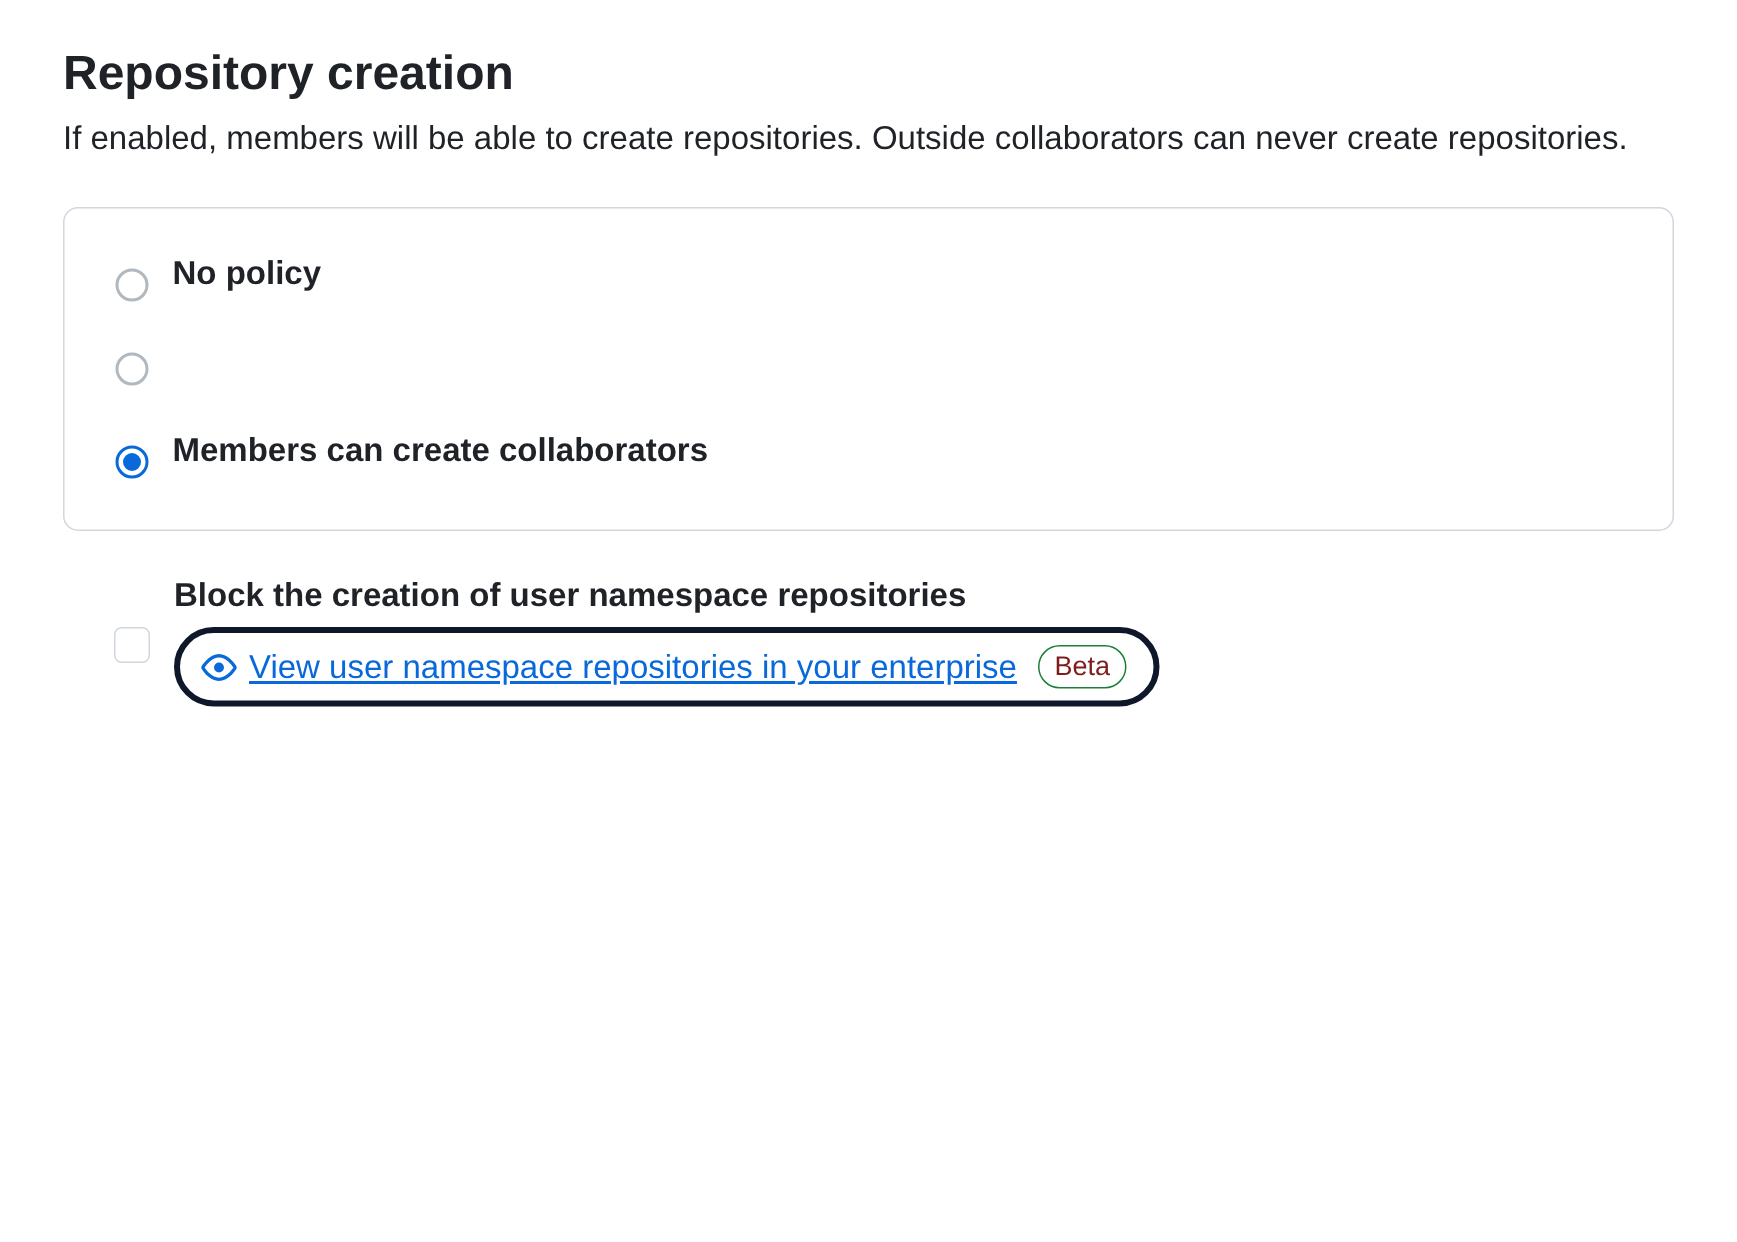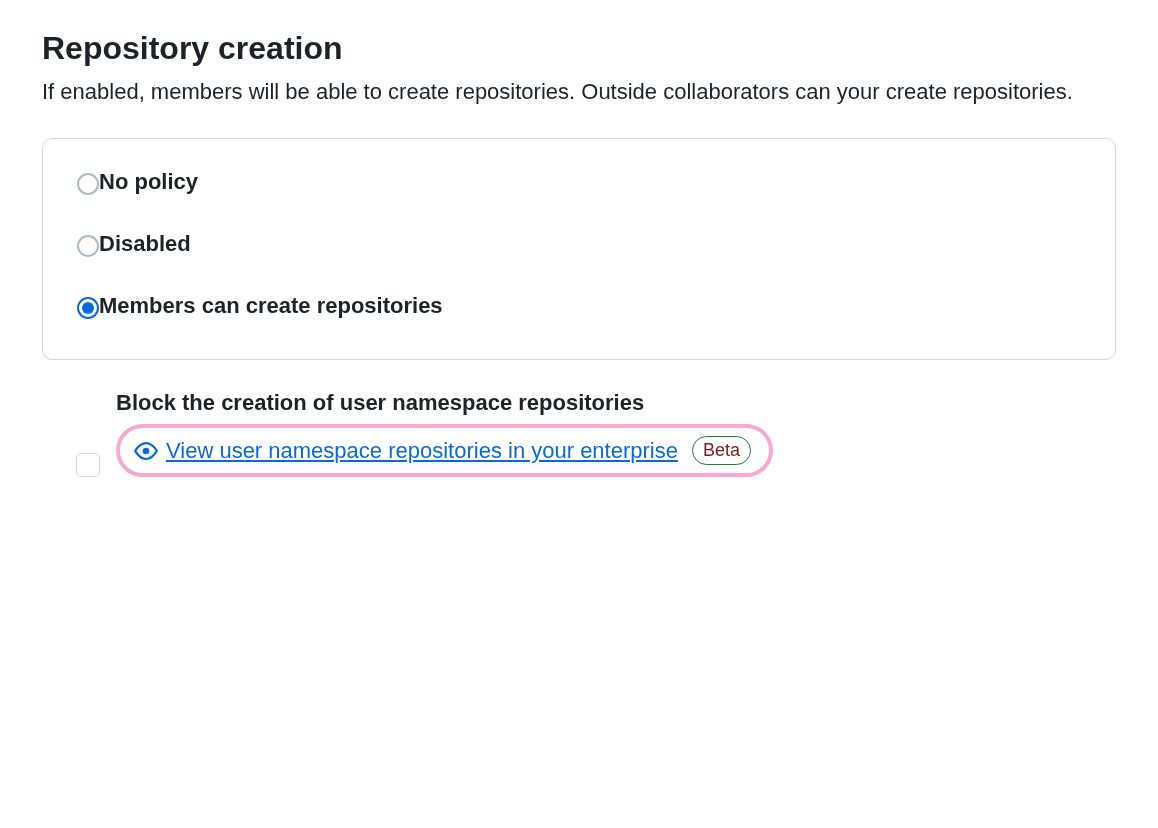--- a/index.html
+++ b/index.html
@@ -28,21 +28,22 @@
       max-width: 1060px;
     }
     .option-box {
       border: 1.5px solid #d0d7de;
       border-radius: 10px;
       padding: 30px 34px 34px 34px;
       margin-bottom: 30px;
     }
     .radio-option {
       display: flex;
-      align-items: flex-start;
+      align-items: flex-end;
+      gap: 16px;
       margin-bottom: 30px;
     }
     .radio-option:last-child {
       margin-bottom: 0;
     }
     .radio-input {
       width: 22px;
       height: 22px;
       border-radius: 50%;
       border: 2px solid #b0b8c0;
@@ -105,21 +106,21 @@
       width: 16px;
       height: 16px;
     }
     .checkbox-label {
       font-size: 22px;
       font-weight: 700;
       color: #1f2328;
     }
     .below-option {
       display: flex;
-      align-items: flex-end;
+      align-items: center;
       gap: 16px;
       padding-left: 34px;
     }
     .below-checkbox {
       width: 24px;
       height: 24px;
       border-radius: 5px;
       border: 1.5px solid #d0d7de;
       background: #fff;
       flex-shrink: 0;
@@ -128,21 +129,21 @@
     .below-content {
       flex: 1;
     }
     .link-row {
       margin-top: 8px;
     }
     .link-pill {
       display: inline-flex;
       align-items: center;
       gap: 8px;
-      border: 4px solid #f9a8d4;
+      border: 4px solid #0f172a;
       border-radius: 38px;
       padding: 8px 18px 8px 14px;
     }
     .eye-icon {
       color: #0969da;
       display: inline-flex;
     }
     .eye-icon svg {
       width: 24px;
       height: 24px;
@@ -160,42 +161,41 @@
       font-size: 18px;
       margin-left: 6px;
       line-height: 1.5;
     }
   </style>
 </head>
 <body>
 
 <h2 class="section-heading">Repository creation</h2>
 
-<p class="section-description">If enabled, members will be able to create repositories. Outside collaborators can your create repositories.</p>
+<p class="section-description">If enabled, members will be able to create repositories. Outside collaborators can never create repositories.</p>
 
 <div class="option-box">
 
   <div class="radio-option">
     <span class="radio-input"></span>
     <div class="option-content">
       <div class="option-title">No policy</div>
     </div>
   </div>
 
   <div class="radio-option">
     <span class="radio-input"></span>
     <div class="option-content">
-      <div class="option-title">Disabled</div>
     </div>
   </div>
 
   <div class="radio-option">
     <span class="radio-input selected"></span>
     <div class="option-content">
-      <div class="option-title">Members can create repositories</div>
+      <div class="option-title">Members can create collaborators</div>
     </div>
   </div>
 
 </div>
 
 <div class="below-option">
   <span class="below-checkbox"></span>
   <div class="below-content">
     <div class="option-title">Block the creation of user namespace repositories</div>
     <div class="link-row">

